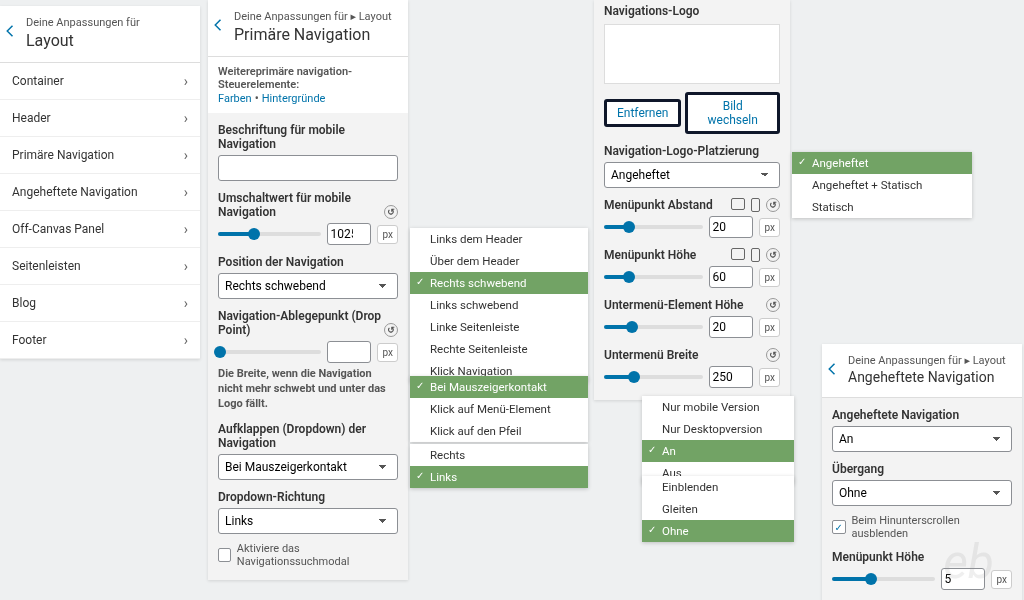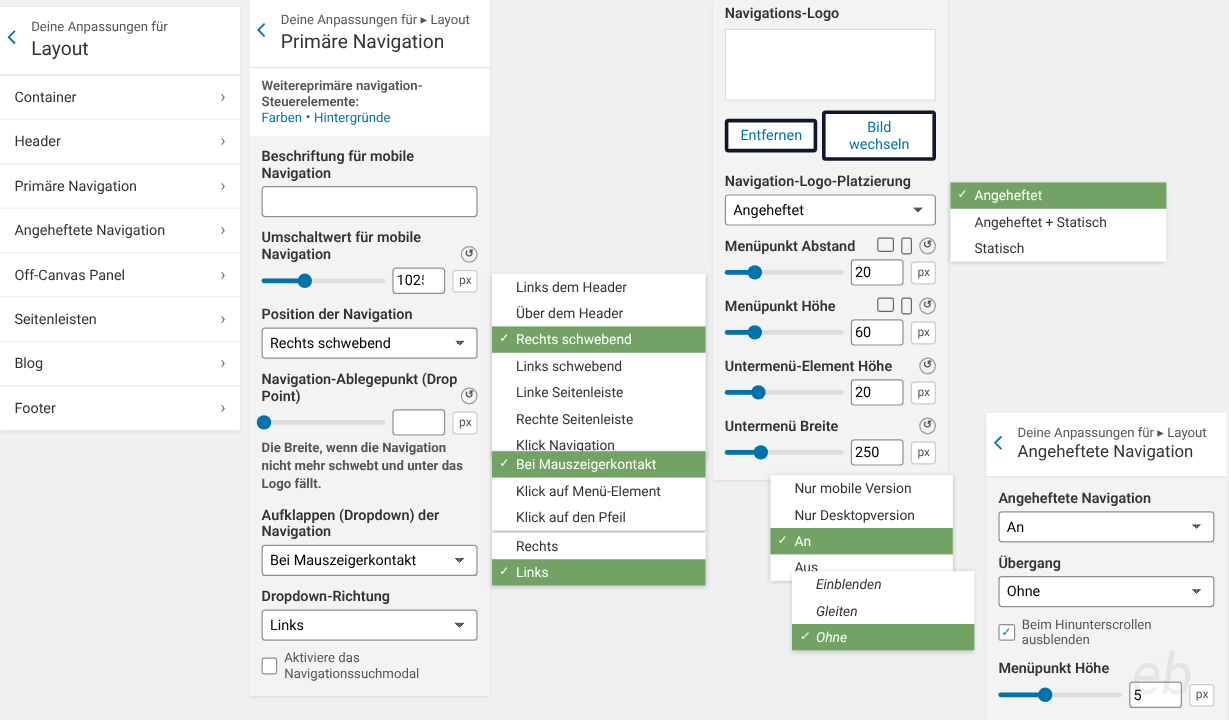--- a/index.html
+++ b/index.html
@@ -352,21 +352,21 @@
   <div class="opt">Statisch</div>
 </div>
 
 <div class="popover" style="left:642px;top:396px;width:152px;">
   <div class="opt">Nur mobile Version</div>
   <div class="opt">Nur Desktopversion</div>
   <div class="opt-sel">An</div>
   <div class="opt">Aus</div>
 </div>
 
-<div class="popover" style="left:660px;top:476px;width:152px;font-style:italic;">
+<div class="popover" style="left:642px;top:476px;width:152px;">
   <div class="opt">Einblenden</div>
   <div class="opt">Gleiten</div>
   <div class="opt-sel">Ohne</div>
 </div>
 
 <div class="panel" style="left:822px;top:344px;width:200px;">
   <div class="hdr">
     <svg class="back-arrow" viewBox="0 0 24 24">
         <path fill="none" stroke="currentColor" stroke-width="2" d="M14 5l-7 7 7 7"></path>
       </svg>

